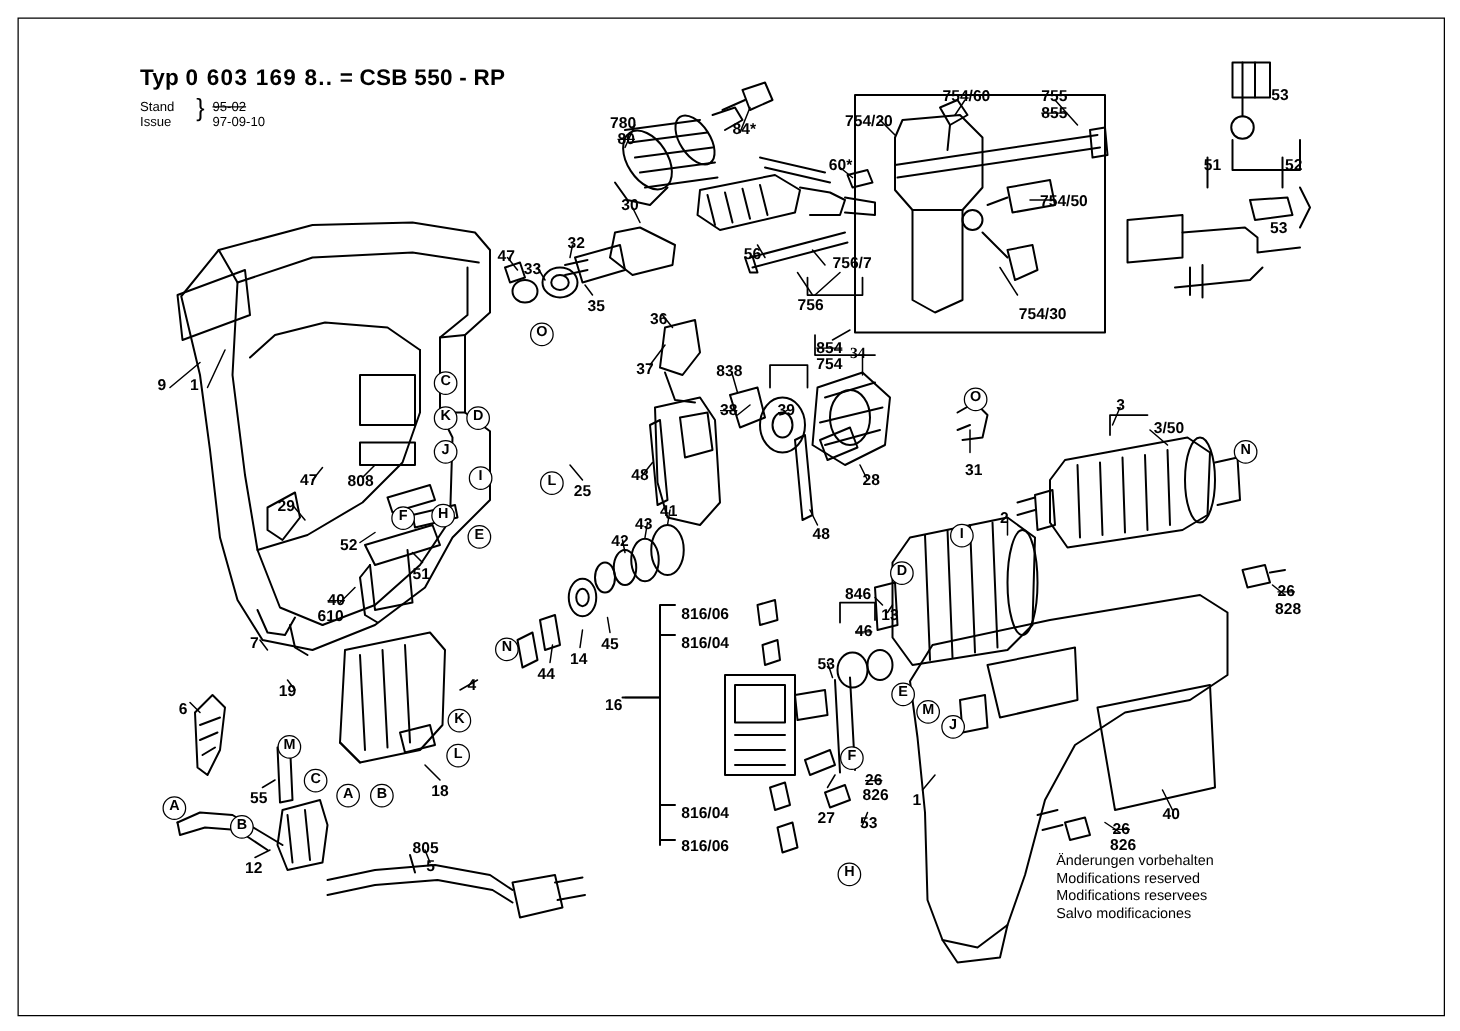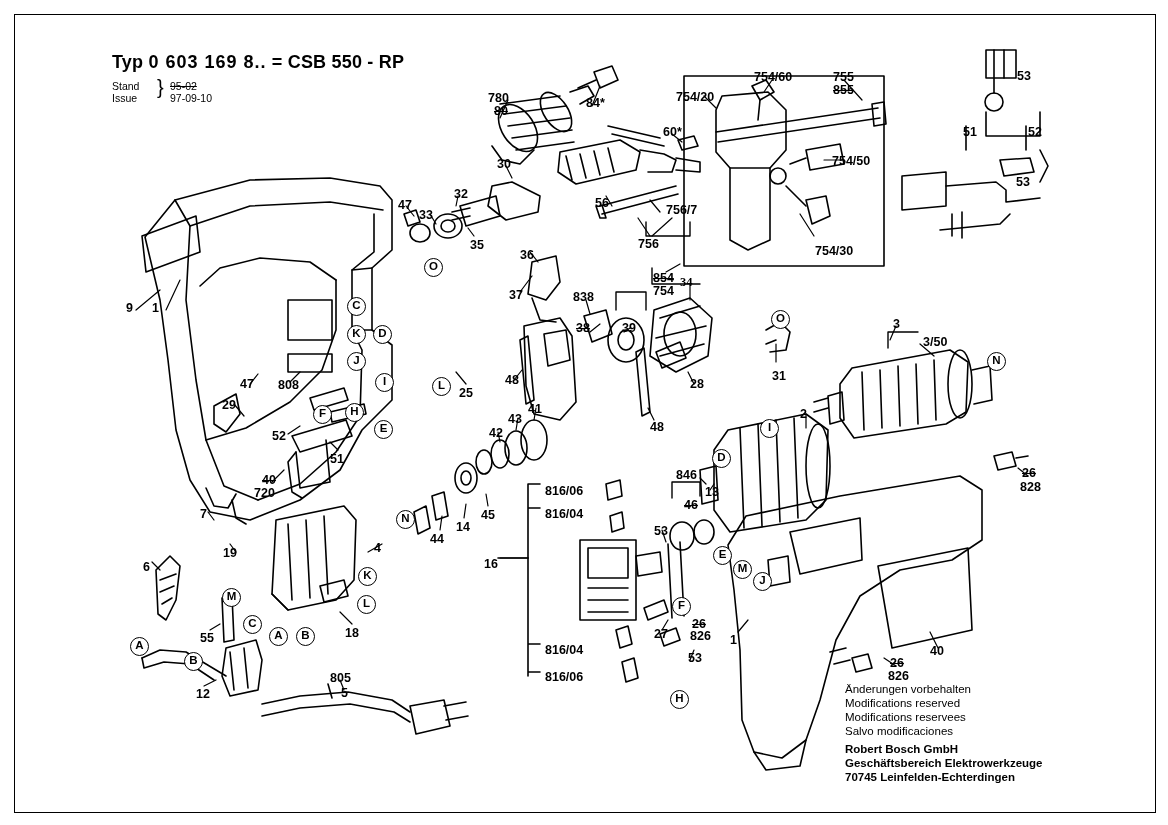--- a/index.html
+++ b/index.html
@@ -373,21 +373,21 @@
       <div class="lbl" style="left: 680px; top: 276px; font-family: Liberation Serif, serif;">34</div>
       <div class="lbl" style="left: 772px; top: 370px;">31</div>
       <div class="lbl" style="left: 893px; top: 318px;">3</div>
       <div class="lbl" style="left: 923px; top: 336px;">3/50</div>
       <div class="lbl" style="left: 459px; top: 387px;">25</div>
       <div class="lbl" style="left: 278px; top: 379px;">808</div>
       <div class="lbl" style="left: 240px; top: 378px;">47</div>
       <div class="lbl" style="left: 222px; top: 399px;">29</div>
       <div class="lbl" style="left: 272px; top: 430px;">52</div>
       <div class="lbl" style="left: 330px; top: 453px;">51</div>
-      <div class="lbl" style="left: 254px; top: 487px;">720</div>
+      <div class="lbl" style="left: 254px; top: 487px;">610</div>
       <div class="lbl strike" style="left: 262px; top: 474px;">40</div>
       <div class="lbl" style="left: 505px; top: 374px;">48</div>
       <div class="lbl" style="left: 650px; top: 421px;">48</div>
       <div class="lbl" style="left: 690px; top: 378px;">28</div>
       <div class="lbl" style="left: 528px; top: 403px;">41</div>
       <div class="lbl" style="left: 508px; top: 413px;">43</div>
       <div class="lbl" style="left: 489px; top: 427px;">42</div>
       <div class="lbl" style="left: 430px; top: 533px;">44</div>
       <div class="lbl" style="left: 456px; top: 521px;">14</div>
       <div class="lbl" style="left: 481px; top: 509px;">45</div>
@@ -395,21 +395,21 @@
       <div class="lbl" style="left: 705px; top: 486px;">13</div>
       <div class="lbl" style="left: 676px; top: 469px;">846</div>
       <div class="lbl strike" style="left: 684px; top: 499px;">46</div>
       <div class="lbl" style="left: 484px; top: 558px;">16</div>
       <div class="lbl" style="left: 545px; top: 485px;">816/06</div>
       <div class="lbl" style="left: 545px; top: 508px;">816/04</div>
       <div class="lbl" style="left: 545px; top: 644px;">816/04</div>
       <div class="lbl" style="left: 545px; top: 671px;">816/06</div>
       <div class="lbl" style="left: 654px; top: 525px;">53</div>
       <div class="lbl" style="left: 688px; top: 652px;">53</div>
-      <div class="lbl" style="left: 654px; top: 628px;">27</div>
+      <div class="lbl" style="left: 654px; top: 648px;">27</div>
       <div class="lbl" style="left: 690px; top: 630px;">826</div>
       <div class="lbl strike" style="left: 692px; top: 618px;">26</div>
       <div class="lbl" style="left: 1020px; top: 481px;">828</div>
       <div class="lbl strike" style="left: 1022px; top: 467px;">26</div>
       <div class="lbl" style="left: 888px; top: 670px;">826</div>
       <div class="lbl strike" style="left: 890px; top: 657px;">26</div>
       <div class="lbl" style="left: 730px; top: 634px;">1</div>
       <div class="lbl" style="left: 930px; top: 645px;">40</div>
       <div class="lbl" style="left: 374px; top: 542px;">4</div>
       <div class="lbl" style="left: 345px; top: 627px;">18</div>
@@ -452,19 +452,14 @@
       <div class="circ" style="left: 987px; top: 352px;">N</div>
     </div>
 
 
   <div class="footer-notes">
     <div>Änderungen vorbehalten</div>
     <div>Modifications reserved</div>
     <div>Modifications reservees</div>
     <div>Salvo modificaciones</div>
   </div>
-  <div class="footer-addr">
-    <div>Robert Bosch GmbH</div>
-    <div>Geschäftsbereich Elektrowerkzeuge</div>
-    <div>70745 Leinfelden-Echterdingen</div>
-  </div>
 
 </div>
 
 </body></html>

